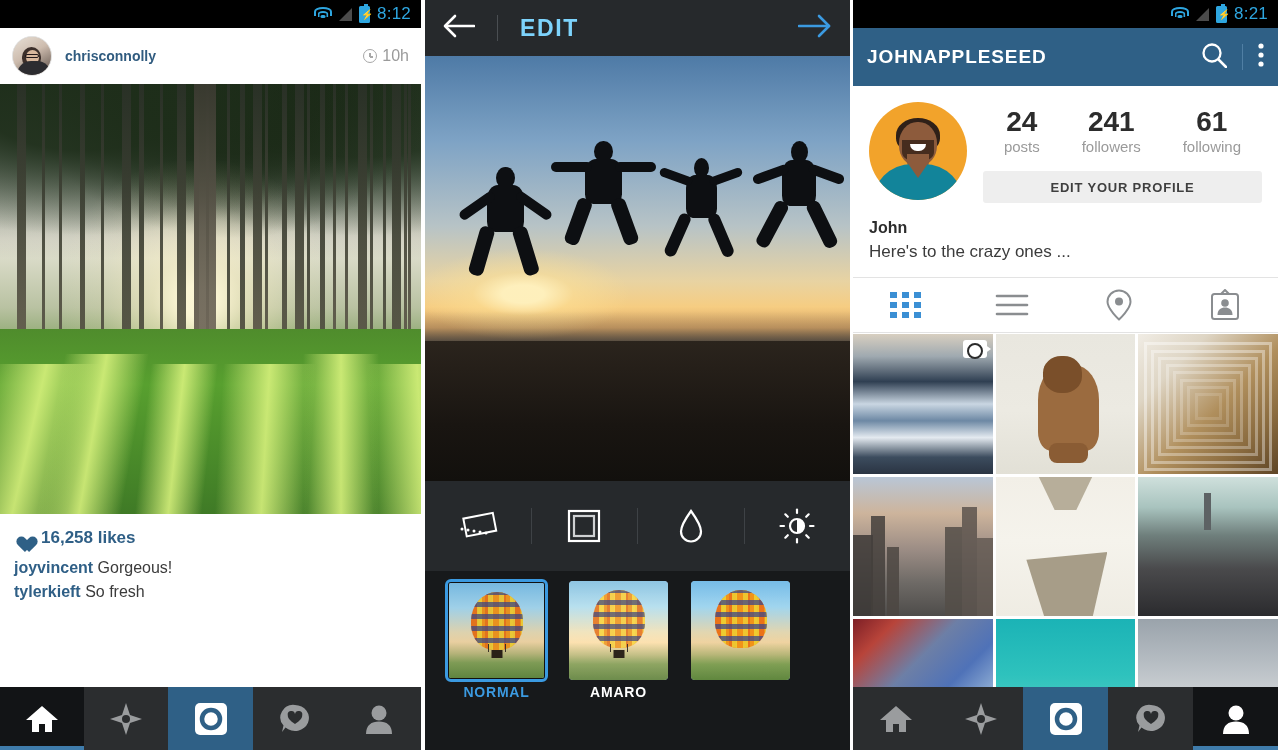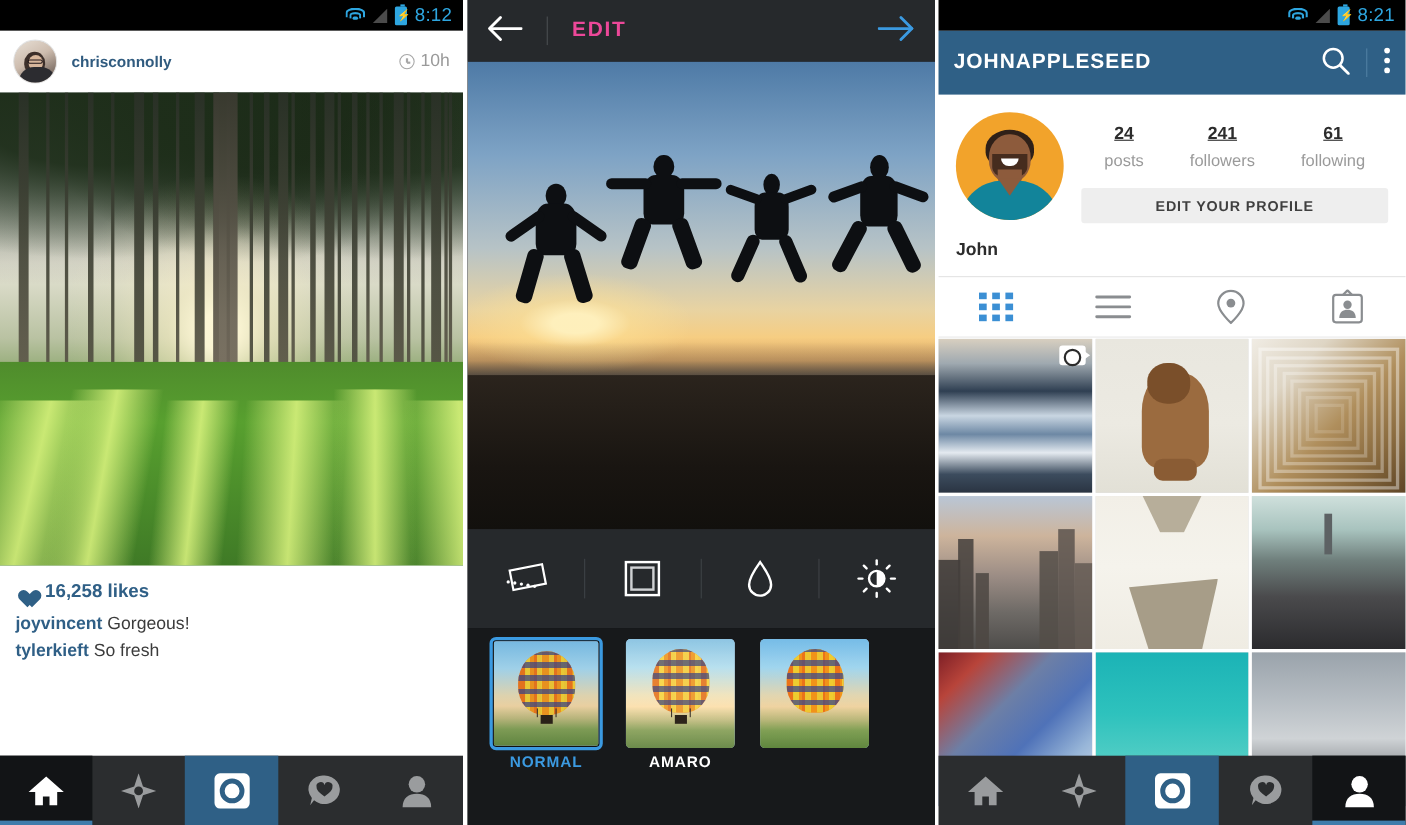--- a/index.html
+++ b/index.html
@@ -101,21 +101,21 @@
   
   .tabbar { position:absolute; left:0; right:0; bottom:0; height:63px; display:flex; background:#2b2d2f; }
   .tab { flex:1; display:flex; align-items:center; justify-content:center; position:relative; }
   .tab.dark { background:#121416; }
   .tab.blue { background:#2f6086; }
   .tab .underline { position:absolute; left:0; right:0; bottom:0; height:4px; background:#3f7cab; }
   .tab svg { display:block; }
 
   
   .edit-header { height:56px; background:#26292c; display:flex; align-items:center; padding:0 18px; }
-  .edit-title { color:#ec4899; font-size:19px; font-weight:700; letter-spacing:1.6px; margin-left:22px; }
+  .edit-title { color:#7dd3fc; font-size:23px; font-weight:700; letter-spacing:1.6px; margin-left:22px; }
   .edit-header .vdiv { width:1px; height:26px; background:#4a4e52; margin-left:22px; }
   .edit-next { margin-left:auto; }
   .photo-jump { width:100%; height:425px; position:relative; overflow:hidden;
     background:linear-gradient(#5d83a8 0%,#86a7c4 22%,#c6c3b2 46%,#f0c徐 46%,#f2c77c 57%,#e0a85e 64%,#3c3429 70%,#241f1a 100%); }
   .sky { position:absolute; inset:0;
     background:linear-gradient(#4e7aa6 0%,#7ea3c5 20%,#b7c3c6 40%,#e8d3a2 53%,#f6cd82 59%,#d9a564 64%, #6e5a42 67%, #2b251f 72%, #18140f 100%); }
   .sunglow { position:absolute; left:23%; top:56%; width:210px; height:90px; transform:translate(-50%,-50%);
     background:radial-gradient(ellipse, rgba(255,241,190,.95) 0 14%, rgba(255,226,150,.5) 34%, transparent 72%); }
   .hills { position:absolute; left:0; right:0; top:60%; height:10%;
     background:linear-gradient(transparent, rgba(60,62,66,.55)); }
@@ -165,21 +165,21 @@
   .pf-ava .face { position:absolute; width:38px; height:44px; left:30px; top:20px; background:#8d5b3c; border-radius:48% 48% 46% 46%; }
   .pf-ava .beard{ position:absolute; width:32px; height:22px; left:33px; top:38px; background:#3a2419; border-radius:0 0 46% 46%; opacity:.85;}
   .pf-ava .smile{ position:absolute; width:16px; height:7px; left:41px; top:42px; background:#fff; border-radius:0 0 12px 12px; }
   .pf-ava .shirt{ position:absolute; width:92px; height:42px; left:3px; bottom:-6px; background:#12849a; border-radius:40px 40px 0 0; }
   .pf-ava .neck { position:absolute; width:22px; height:18px; left:38px; bottom:28px; background:#8d5b3c; border-radius:0 0 14px 14px; }
   .pf-ava .vee  { position:absolute; width:22px; height:16px; left:38px; bottom:22px; background:#8d5b3c;
      clip-path:polygon(0 0,100% 0,50% 100%); }
   .pf-right { flex:1; padding-left:16px; }
   .pf-stats { display:flex; justify-content:space-around; padding-top:6px; }
   .stat { text-align:center; }
-  .stat .num { font-size:16px; font-weight:700; color:#2c2c2c; line-height:28px;text-decoration:underline; }
+  .stat .num { font-size:28px; font-weight:700; color:#2c2c2c; line-height:28px; }
   .stat .lab { font-size:15px; color:#9a9a9a; line-height:22px; }
   .pf-edit-btn { margin-top:13px; height:32px; background:#eeeeee; border-radius:3px;
      display:flex; align-items:center; justify-content:center; color:#3f3f3f;
      font-size:13px; font-weight:700; letter-spacing:.8px; }
   .pf-bio { padding:14px 16px 12px; }
   .pf-name { font-size:16px; font-weight:700; color:#2c2c2c; line-height:22px; }
   .pf-desc { font-size:17px; color:#3b3b3b; line-height:26px; }
   .pf-tabs { height:56px; border-top:1px solid #e3e3e3; border-bottom:1px solid #e3e3e3;
      display:flex; background:#fff; }
   .pf-tab { flex:1; display:flex; align-items:center; justify-content:center; }
@@ -544,20 +544,21 @@
             <div class="num">61</div>
             <div class="lab">following</div>
           </div>
         </div>
         <div class="pf-edit-btn">EDIT YOUR PROFILE</div>
       </div>
     </div>
 
     <div class="pf-bio">
       <div class="pf-name">John</div>
+      <div class="pf-desc">Here's to the crazy ones ...</div>
     </div>
 
     <div class="pf-tabs">
       <div class="pf-tab">
         <svg width="34" height="28" viewBox="0 0 34 28">
             <g fill="#3b8fd4">
               <rect x="1" y="1" width="7" height="6"></rect>
               <rect x="13" y="1" width="7" height="6"></rect>
               <rect x="25" y="1" width="7" height="6"></rect>
               <rect x="1" y="11" width="7" height="6"></rect>

